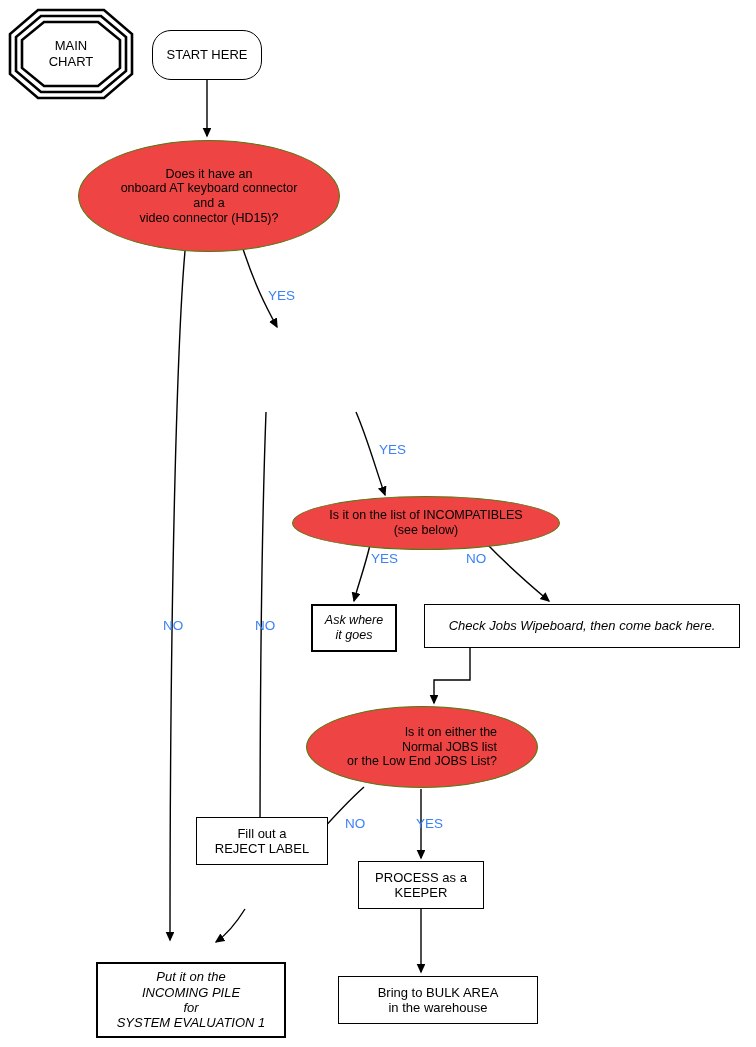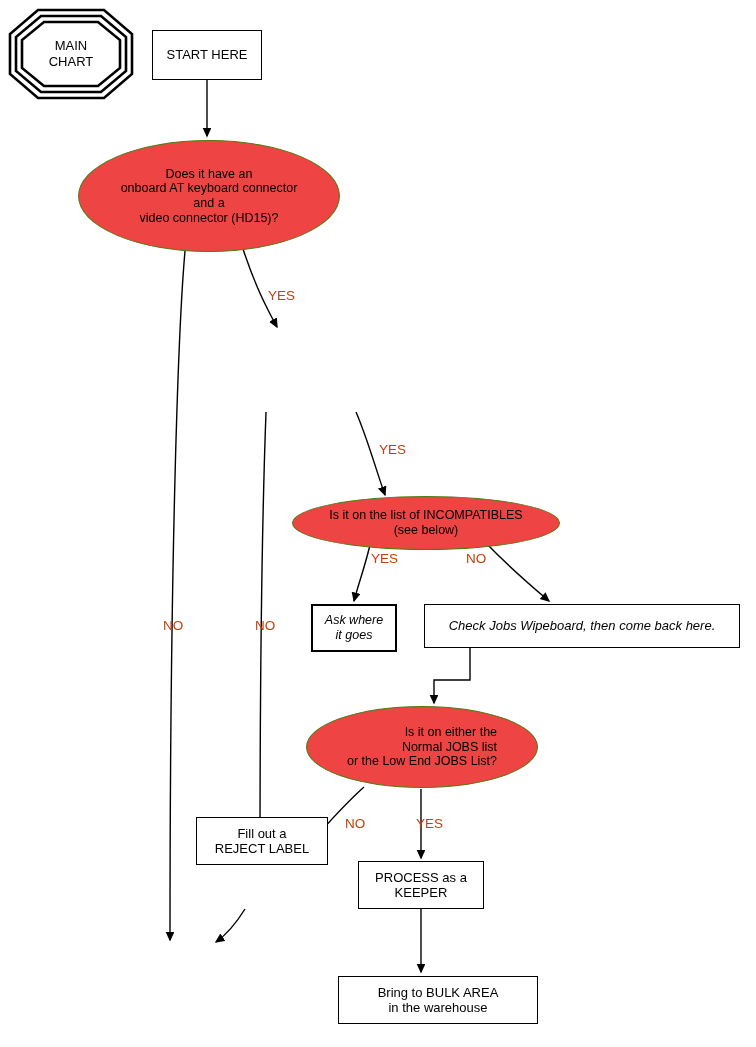--- a/index.html
+++ b/index.html
@@ -69,21 +69,21 @@
     align-items: center;
     justify-content: center;
     text-align: center;
     font-size: 13px;
     line-height: 1.2;
     white-space: pre-line;
   }
   .edge-label {
     position: absolute;
     font-size: 13.5px;
-    color: #c2410c;
+    color: #3b82f6;
     white-space: nowrap;
   }
 </style>
 </head>
 <body>
 
 <div id="canvas">
 
   <svg class="edges" viewBox="0 0 756 1047">
     <defs>
@@ -124,21 +124,21 @@
       <g fill="none" stroke="#000000" stroke-width="2.6">
         <polygon points="30,2 96,2 124,26 124,66 96,90 30,90 2,66 2,26"></polygon>
         <polygon points="33,8 93,8 118,29 118,63 93,84 33,84 8,63 8,29"></polygon>
         <polygon points="36,14 90,14 112,32 112,60 90,78 36,78 14,60 14,32"></polygon>
       </g>
     </svg>
     <div class="octagon-label">MAIN
 CHART</div>
   </div>
 
-  <div class="node box" style="left:152px; top:30px; width:110px; height:50px;">START HERE</div>
+  <div class="node box" style="left:152px; top:30px; width:110px; height:50px;border-radius:19px;">START HERE</div>
 
   <div class="node ellipse" style="left:78px; top:140px; width:262px; height:112px;">Does it have an
 onboard AT keyboard connector
 and a
 video connector (HD15)?</div>
 
 
   <div class="node ellipse" style="left:292px; top:496px; width:268px; height:54px;">Is it on the list of INCOMPATIBLES
 (see below)</div>
 
@@ -150,20 +150,24 @@
   <div class="node ellipse" style="left:306px; top:706px; width:232px; height:82px;text-align:right;">Is it on either the
 Normal JOBS list
 or the Low End JOBS List?</div>
 
   <div class="node box" style="left:196px; top:817px; width:132px; height:48px;">Fill out a
 REJECT LABEL</div>
 
   <div class="node box" style="left:358px; top:861px; width:126px; height:48px;">PROCESS as a
 KEEPER</div>
 
+  <div class="node box thick" style="left:96px; top:962px; width:190px; height:76px;">Put it on the
+INCOMING PILE
+for
+SYSTEM EVALUATION 1</div>
 
   <div class="node box" style="left:338px; top:976px; width:200px; height:48px;">Bring to BULK AREA
 in the warehouse</div>
 
   <div class="edge-label" style="left:268px; top:288px;">YES</div>
   <div class="edge-label" style="left:163px; top:618px;">NO</div>
   <div class="edge-label" style="left:379px; top:442px;">YES</div>
   <div class="edge-label" style="left:255px; top:618px;">NO</div>
   <div class="edge-label" style="left:371px; top:551px;">YES</div>
   <div class="edge-label" style="left:466px; top:551px;">NO</div>

